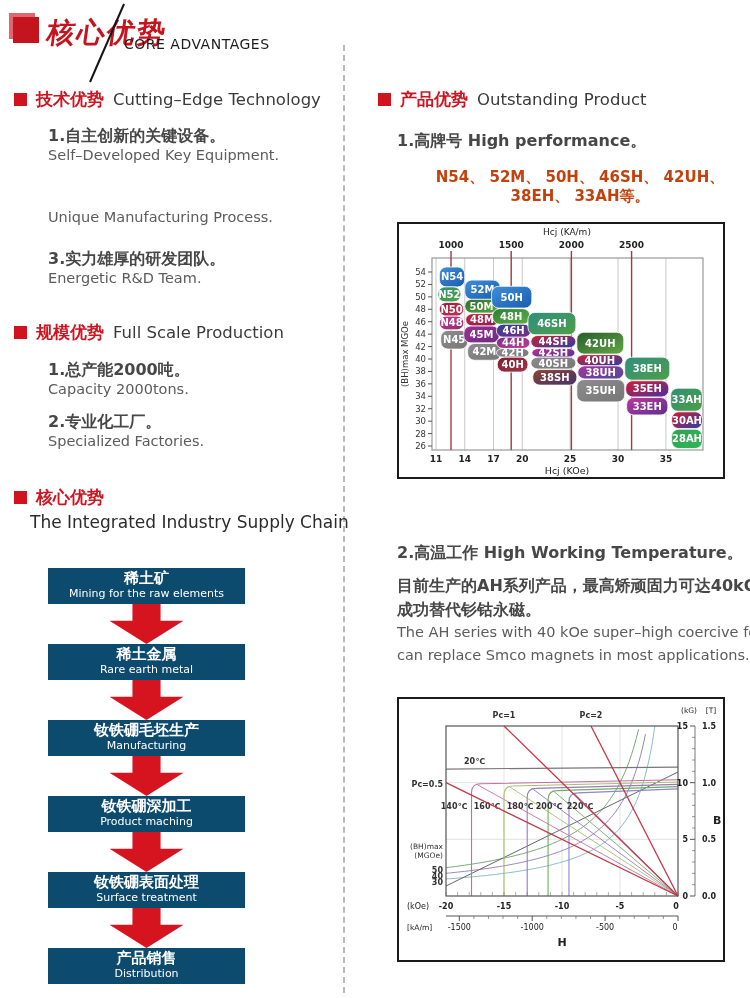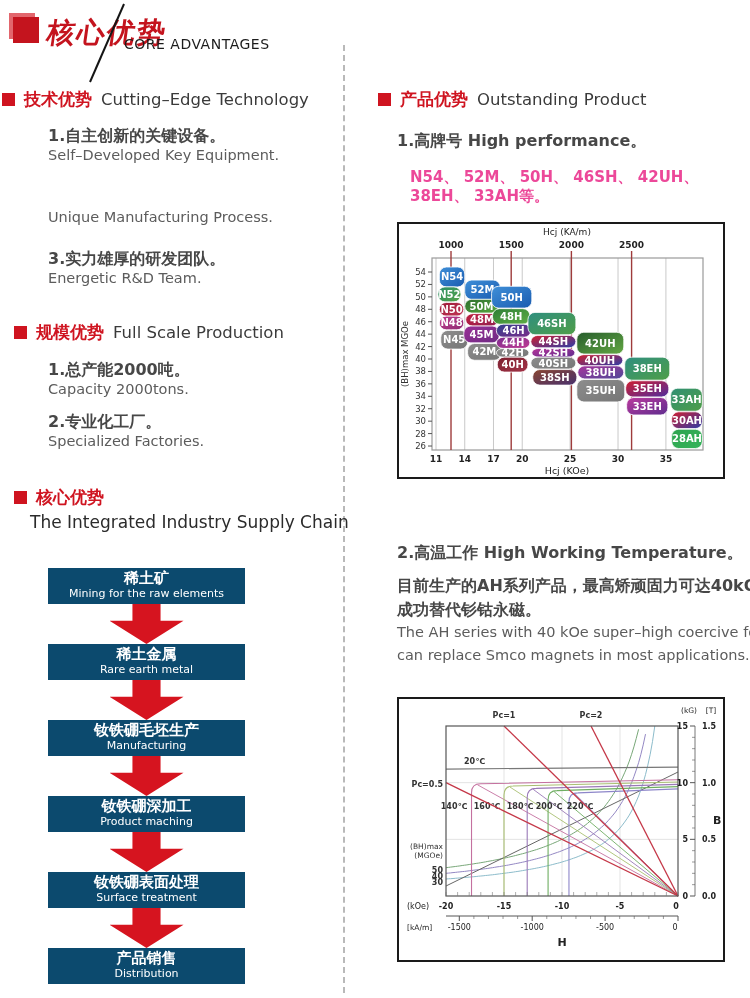--- a/index.html
+++ b/index.html
@@ -15,21 +15,21 @@
   
   .divider{position:absolute;left:343px;top:45px;height:948px;width:0;border-left:2px dashed #b9b9b9;}
   
   .sec-head{position:absolute;display:flex;align-items:center;gap:9px;}
   .sq{width:13px;height:13px;background:#cf1420;flex:none;}
   .head-cn{color:#cf1420;font-weight:bold;font-size:17px;white-space:nowrap;}
   .head-en{color:#3a3a3a;font-size:16.5px;white-space:nowrap;}
   .chain-en{position:absolute;left:30px;top:512px;font-size:17px;color:#2b2b2b;}
   .item-cn{position:absolute;font-size:16px;font-weight:600;color:#474747;white-space:nowrap;}
   .item-en{position:absolute;font-size:14.5px;color:#5c5c5c;white-space:nowrap;}
-  .grades-line{position:absolute;left:410px;top:168px;font-size:15px;font-weight:600;color:#ec4899;}
+  .grades-line{position:absolute;left:410px;top:168px;font-size:15px;font-weight:600;color:#c2410c;text-align:center;}
   
   .flow{position:absolute;left:48px;top:568px;width:197px;}
   .flow-box{height:36px;background:#0c4a6e;color:#fff;text-align:center;padding-top:2px;box-sizing:border-box;}
   .flow-box .cn{font-size:15px;font-weight:bold;line-height:17px;}
   .flow-box .en{font-size:11px;line-height:13px;}
   .flow-arrow{width:74px;height:40px;margin:0 auto;background:#d6141f;
       clip-path:polygon(31% 0,69% 0,69% 42%,100% 42%,50% 100%,0 42%,31% 42%);}
   
   .chartbox{position:absolute;border:2px solid #1a1a1a;background:#fff;}
   #chart1{left:397px;top:222px;width:324px;height:253px;}
@@ -46,21 +46,21 @@
     <div class="hdr-sq"></div>
     <div class="title-cn">核心优势</div>
     <svg class="slash" width="50" height="86">
       <line x1="46" y1="4" x2="12" y2="82" stroke="#151515" stroke-width="2"></line>
     </svg>
     <div class="title-en">CORE ADVANTAGES</div>
   </div>
 
   <div class="divider"></div>
 
-  <div class="sec-head" style="left:2px;top:88px;">
+  <div class="sec-head" style="left:14px;top:88px;">
     <div class="sq"></div>
     <span class="head-cn">技术优势</span>
     <span class="head-en">Cutting–Edge Technology</span>
   </div>
   <div class="item-cn" style="left:48px;top:126px;">1.自主创新的关键设备。</div>
   <div class="item-en" style="left:48px;top:147px;">Self–Developed Key Equipment.</div>
   <div class="item-en" style="left:48px;top:209px;">Unique Manufacturing Process.</div>
   <div class="item-cn" style="left:48px;top:249px;">3.实力雄厚的研发团队。</div>
   <div class="item-en" style="left:48px;top:270px;">Energetic R&amp;D Team.</div>
 

